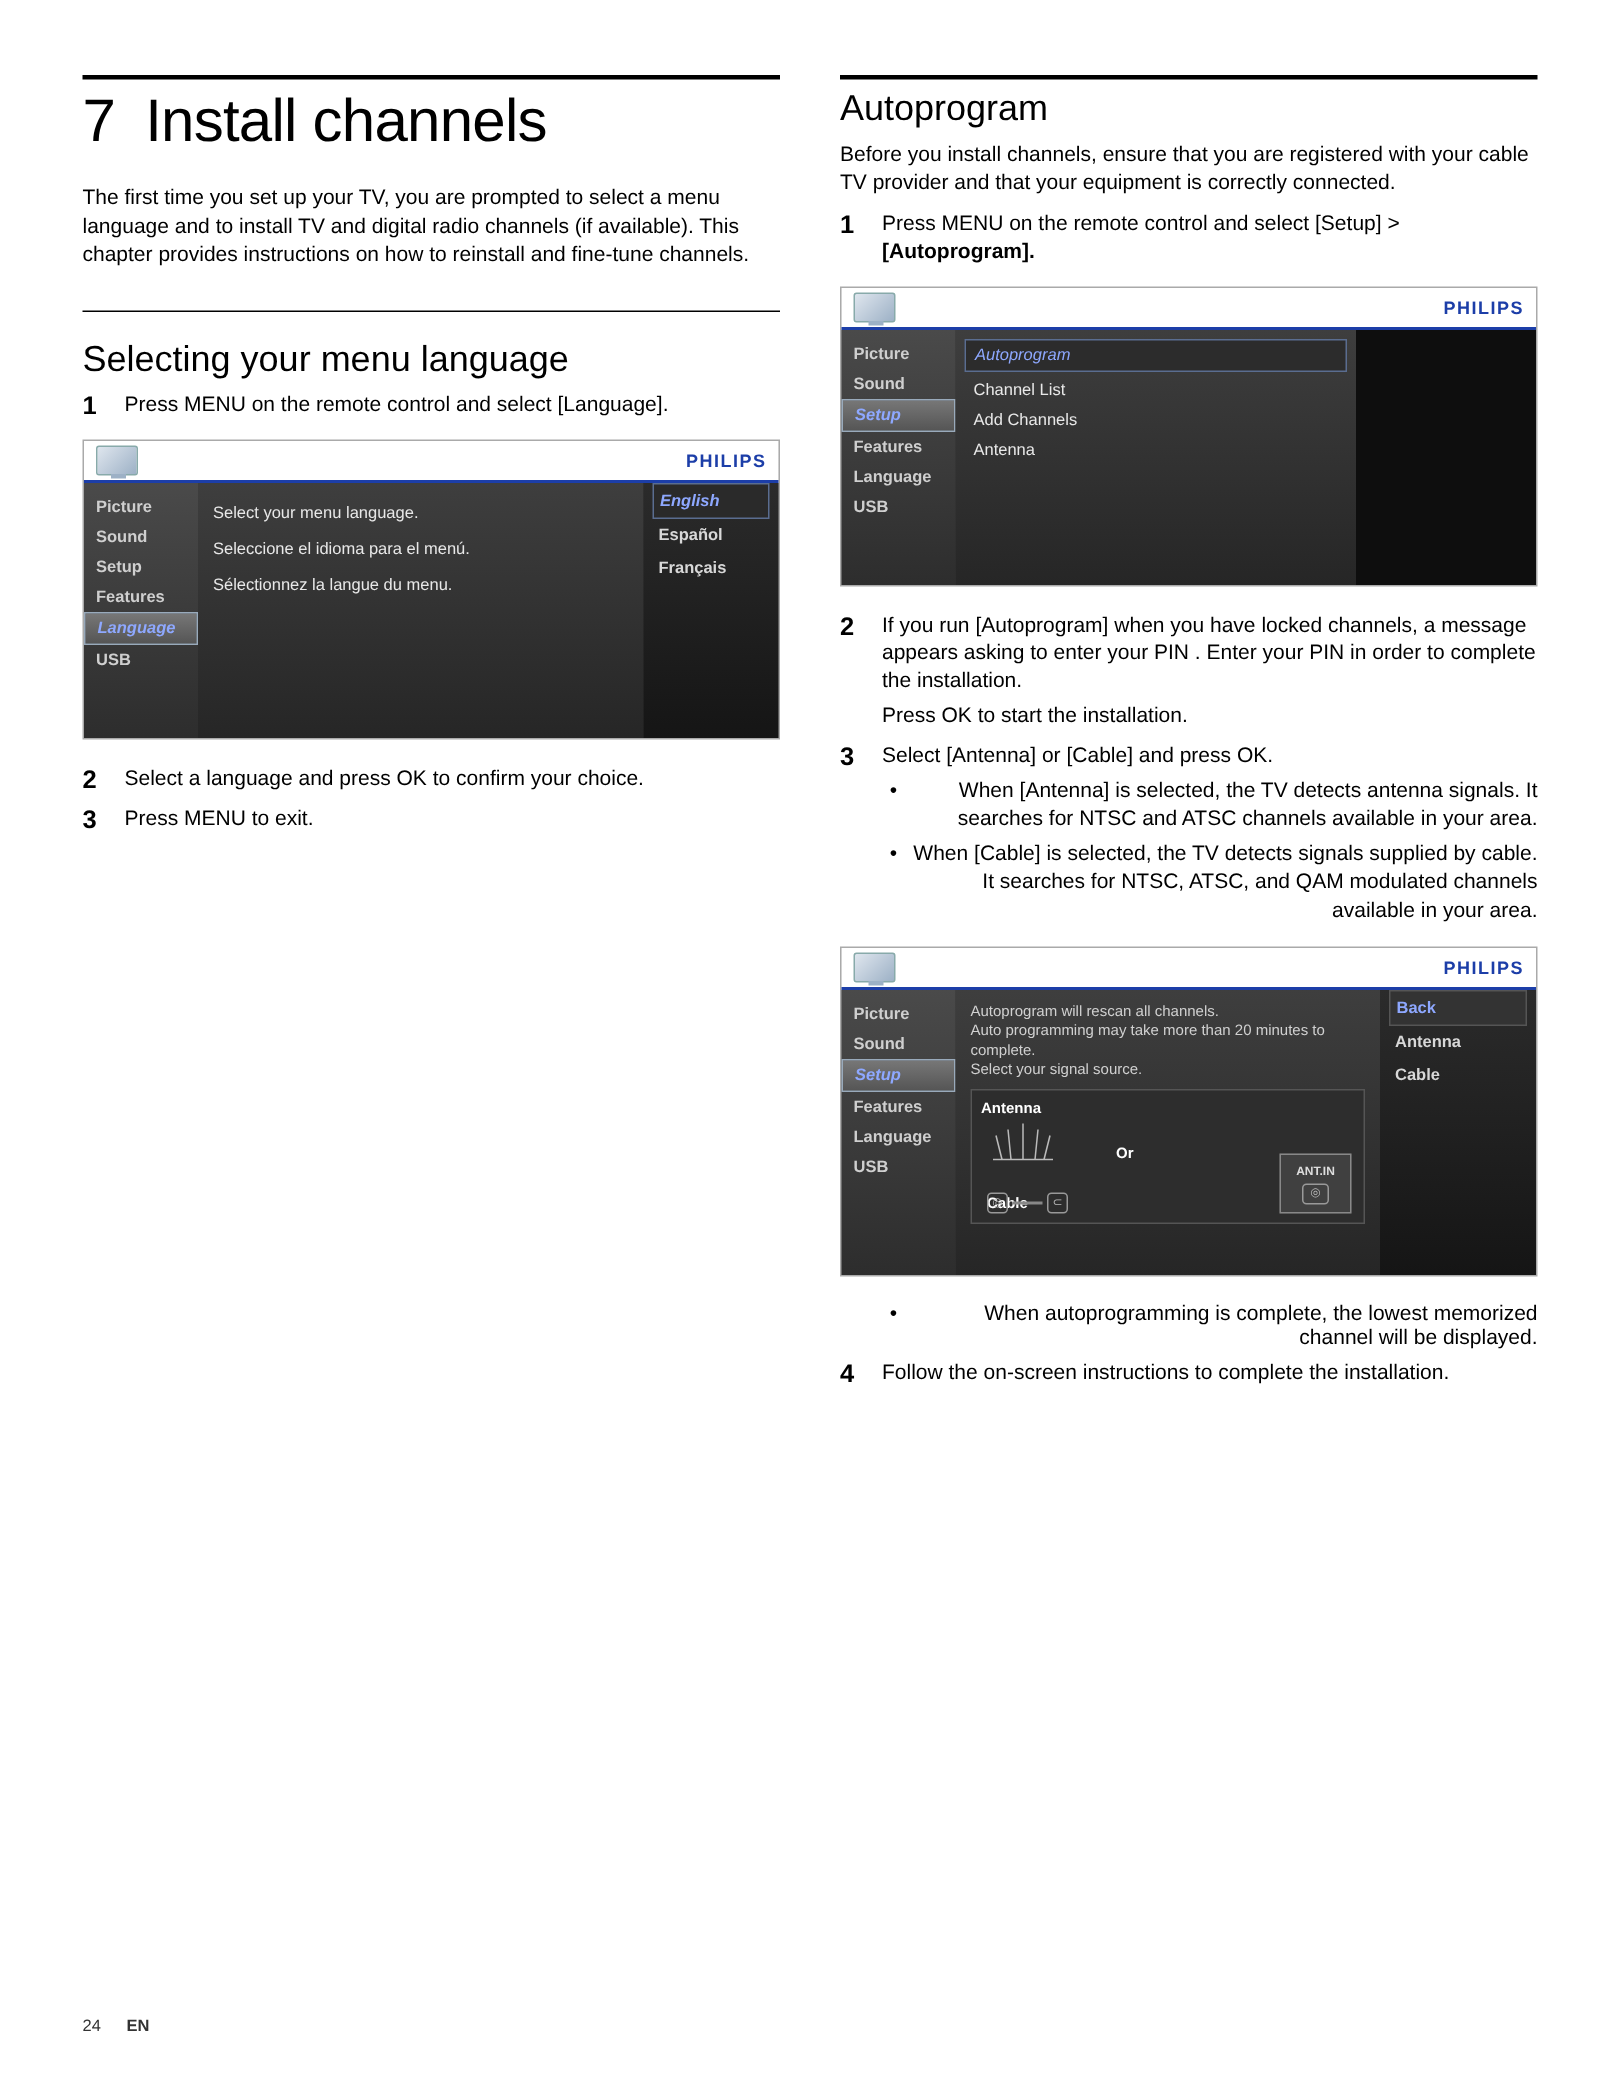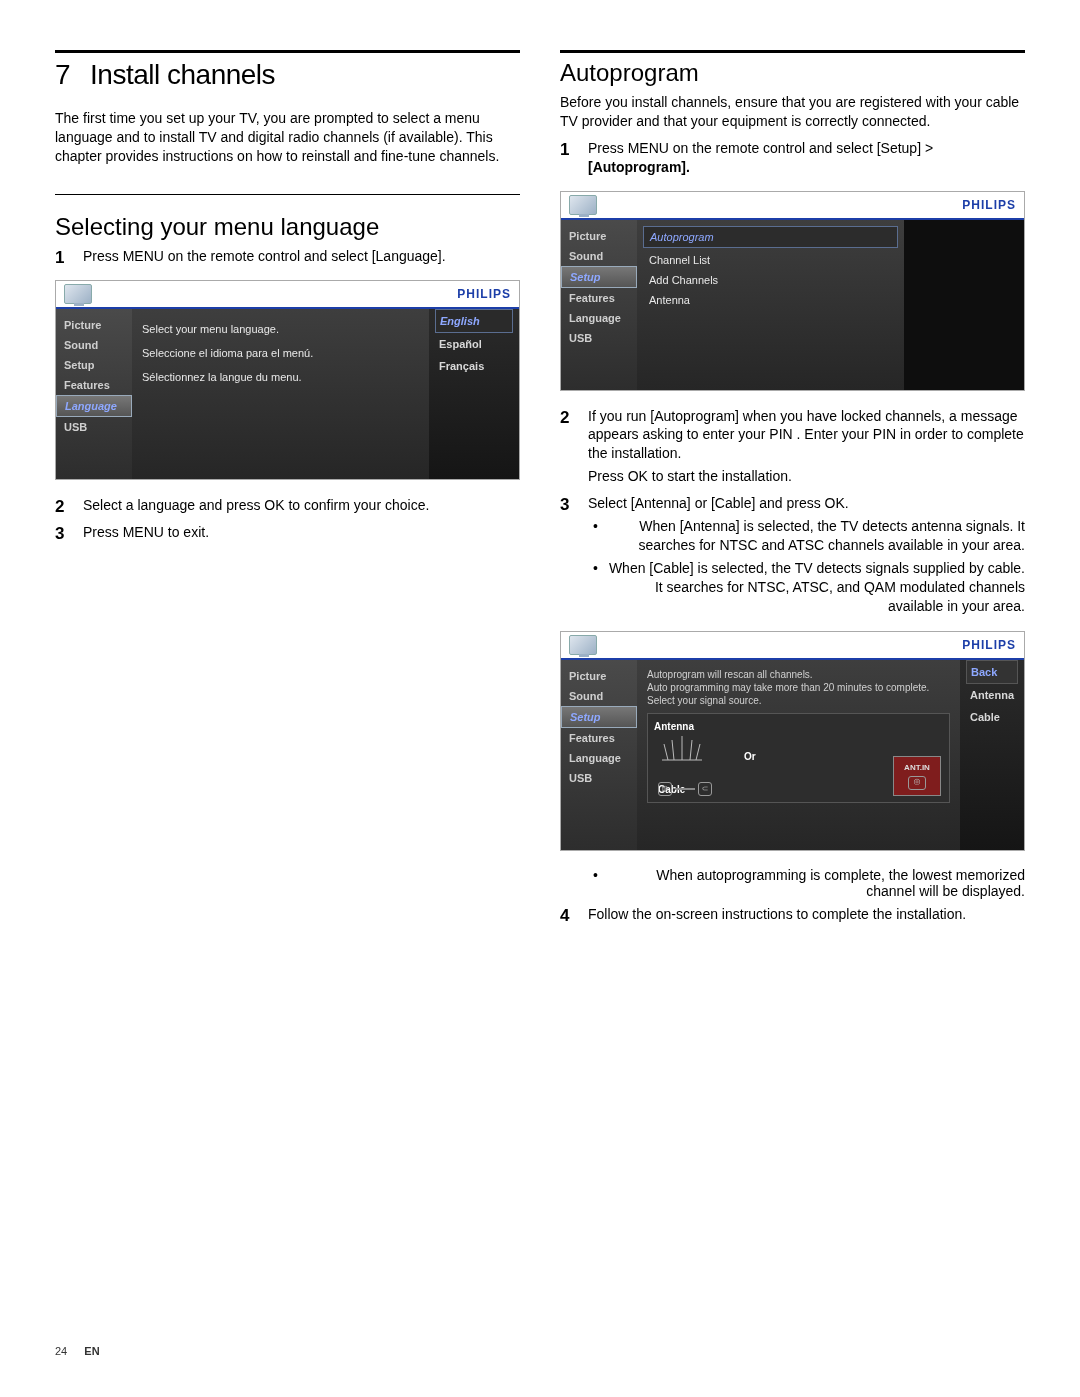--- a/index.html
+++ b/index.html
@@ -1,21 +1,21 @@
 <!DOCTYPE html>
 <html><head>
 <meta charset="utf-8">
 <style>
   * { box-sizing: border-box; margin: 0; padding: 0; }
   body { font-family: "Gill Sans", "Gill Sans MT", "Trebuchet MS", sans-serif; background: #fff; color: #000; width: 1080px; height: 1397px; margin: 0 auto; position: relative; padding: 50px 55px 40px 55px; font-size: 14px; }
   .rule { border-top: 3px solid #000; margin-bottom: 6px; }
   .sub-rule { border-top: 1.5px solid #000; margin-bottom: 4px; }
   .cols { display: flex; gap: 40px; }
   .col { flex: 1; min-width: 0; }
-  h1 { font-weight: 400; font-size: 28px; letter-spacing: -0.5px; margin-bottom: 18px; }
+  h1 { font-weight: 400; font-size: 40px; letter-spacing: -0.5px; margin-bottom: 18px; }
   .chnum { margin-right: 20px; }
   h2 { font-weight: 400; font-size: 24px; margin: 18px 0 6px; }
   p.intro { font-size: 14px; line-height: 1.35; margin-bottom: 28px; }
   ol.steps { list-style: none; padding: 0; }
   ol.steps > li { display: flex; gap: 10px; margin-bottom: 4px; font-size: 14px; line-height: 1.35; }
   ol.steps > li .num { font-weight: 700; font-size: 17px; flex: 0 0 18px; }
   ol.steps > li .body { flex: 1; }
   ol.steps .body p { margin-bottom: 4px; }
   ul.bul { list-style: none; padding: 0; margin: 4px 0 6px 0; text-align: right; }
   ul.bul li { display: flex; gap: 8px; margin-bottom: 4px; }
@@ -40,21 +40,21 @@
   .ssmid .sub { padding: 4px 6px; color: #e8e8e8; }
   .ssmid.info { font-size: 10px; line-height: 1.3; color:#d0d0d0; }
   .diagram { border: 1px solid #555; background: #2d2d2d; padding: 6px; margin-top: 6px; position: relative; height: 90px; }
   .antlabel { color:#fff; font-weight:700; font-size:10px; }
   .cablelabel { color:#fff; font-weight:700; font-size:10px; }
   .antdraw { position:absolute; left:14px; top:22px; }
   .antdraw svg { overflow:visible; }
   .cabledraw { position:absolute; left:10px; bottom:6px; display:flex; align-items:center; gap:4px; }
   .connector { width:14px; height:14px; border:1px solid #999; border-radius:3px; display:flex; align-items:center; justify-content:center; color:#bbb; font-size:8px; }
   .orbox { position:absolute; left:96px; top:36px; color:#fff; font-weight:700; font-size:10px; }
-  .tvbox { position:absolute; right:8px; bottom:6px; width:48px; height:40px; border:1px solid #888; background:#7f1d1d; display:flex; flex-direction:column; align-items:center; justify-content:center; font-size:8px; color:#ccc; }
+  .tvbox { position:absolute; right:8px; bottom:6px; width:48px; height:40px; border:1px solid #888; background:#404040; display:flex; flex-direction:column; align-items:center; justify-content:center; font-size:8px; color:#ccc; }
   .tvbox .antin { font-weight:700; margin-bottom:2px; color:#ddd; }
   .pagefoot { position:absolute; bottom:40px; left:55px; font-size:11px; color:#333; }
   .pagefoot .pg { margin-right:14px; }
 </style>
 </head>
 <body>
 
 <div class="cols">
 
   <div class="col">
@@ -217,21 +217,21 @@
               <div class="connector">◎</div>
               <div style="width:20px;height:2px;background:#888;"></div>
               <div class="connector">⊂</div>
             </div>
             <div class="tvbox">
               <div class="antin">ANT.IN</div>
               <div class="connector" style="width:18px;height:14px;">◎</div>
             </div>
           </div>
         </div>
-        <div class="ssright" style="width:64px;">
+        <div class="ssright" style="width:104px;">
           <div class="sel">Back</div>
           <div>Antenna</div>
           <div>Cable</div>
         </div>
       </div>
     </div>
 
     <ul class="bul" style="margin-left:28px;">
       <li>
           <span>When autoprogramming is complete, the lowest memorized channel will be displayed.</span>

